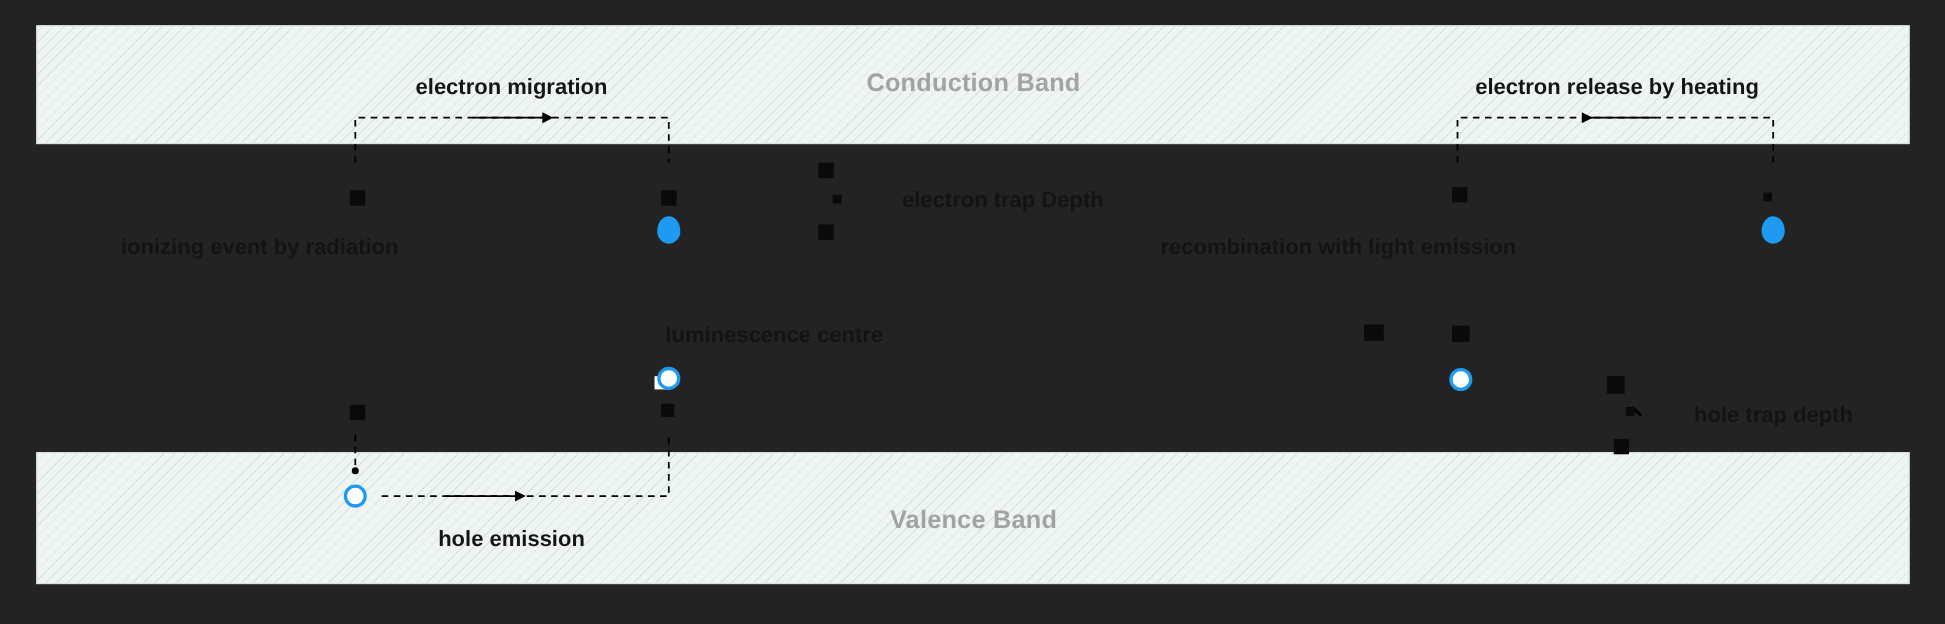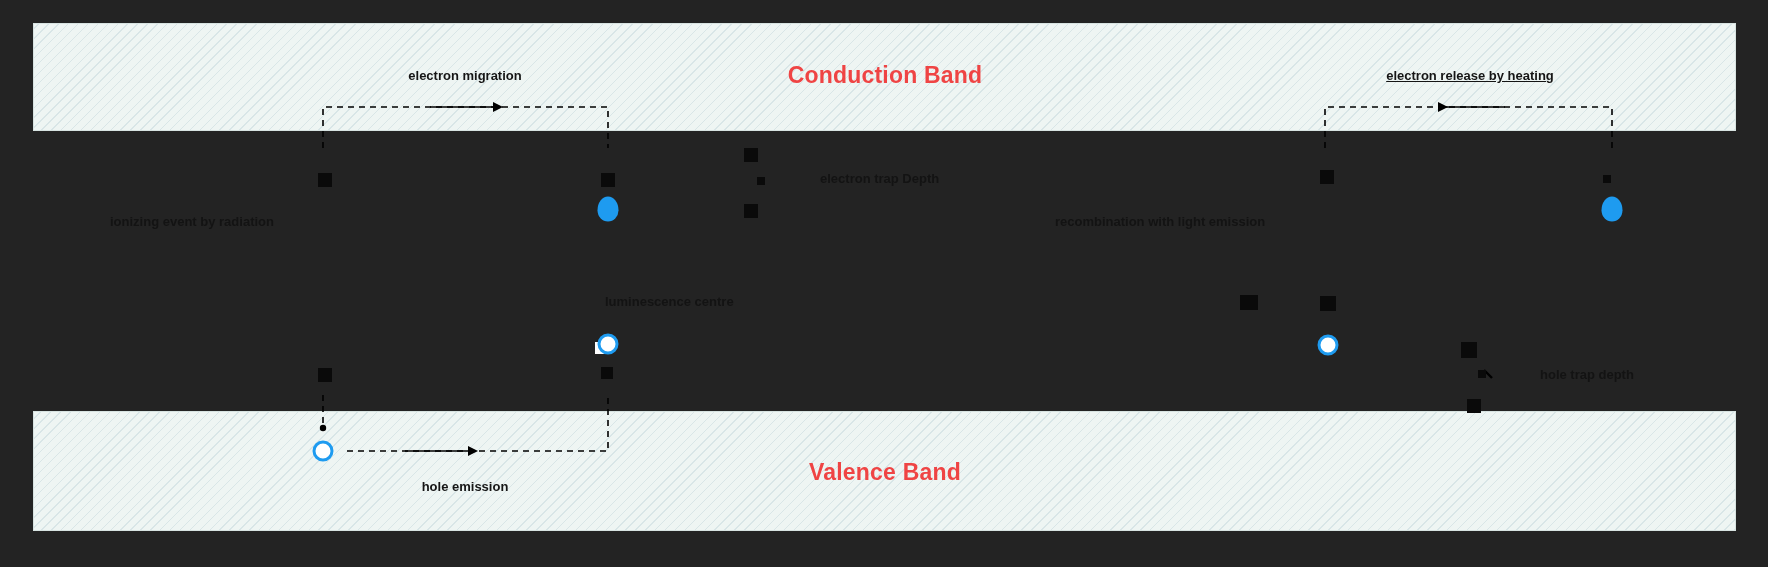--- a/index.html
+++ b/index.html
@@ -24,33 +24,33 @@
         rgba(255,255,255,0) 7px);
     border:1px solid #d7e3e1;
     box-sizing:border-box;
   }
   #conduction-band{left:33px;top:23px;width:1703px;height:108px;}
   #valence-band{left:33px;top:411px;width:1703px;height:120px;}
   .band-title{
     position:absolute;
     font-size:23px;
     font-weight:bold;
-    color:#ef4444;
+    color:#a3a3a3;
     letter-spacing:.2px;
     white-space:nowrap;
     transform:translateX(-50%);
   }
   #conduction-band-title{left:885px;top:62px;}
   #valence-band-title{left:885px;top:459px;}
 
   
   .lbl{
     position:absolute;
     white-space:nowrap;
-    font-size:13px;
+    font-size:20px;
     line-height:1;
   }
   .lbl.light{color:#151515;font-weight:bold;}
   .lbl.dark{color:#131313;font-weight:bold;}
   .lbl.ctr{transform:translateX(-50%);}
 
   
   svg.overlay{position:absolute;left:0;top:0;width:1768px;height:567px;overflow:visible;}
 
   
@@ -145,21 +145,21 @@
   <div class="electron" style="left:608px;top:209px;"></div>
   <div class="electron" style="left:1612px;top:209px;"></div>
 
   <div class="hole-sq" style="left:601px;top:348px;"></div>
   <div class="hole" style="left:608px;top:344px;"></div>
   <div class="hole" style="left:1328px;top:345px;"></div>
   <div class="hole" style="left:323px;top:451px;"></div>
 
   <div class="lbl light ctr" style="left:465px;top:69px;">electron migration</div>
 
-  <div class="lbl light ctr" style="left:1470px;top:69px;text-decoration:underline;">electron release by heating</div>
+  <div class="lbl light ctr" style="left:1470px;top:69px;">electron release by heating</div>
 
   <div class="lbl dark" style="left:110px;top:215px;">ionizing event by radiation</div>
 
   <div class="lbl dark" style="left:820px;top:172px;">electron trap Depth</div>
 
   <div class="lbl dark" style="left:1055px;top:215px;">recombination with light emission</div>
 
   <div class="lbl dark" style="left:605px;top:295px;">luminescence centre</div>
 
   <div class="lbl dark" style="left:1540px;top:368px;">hole trap depth</div>

